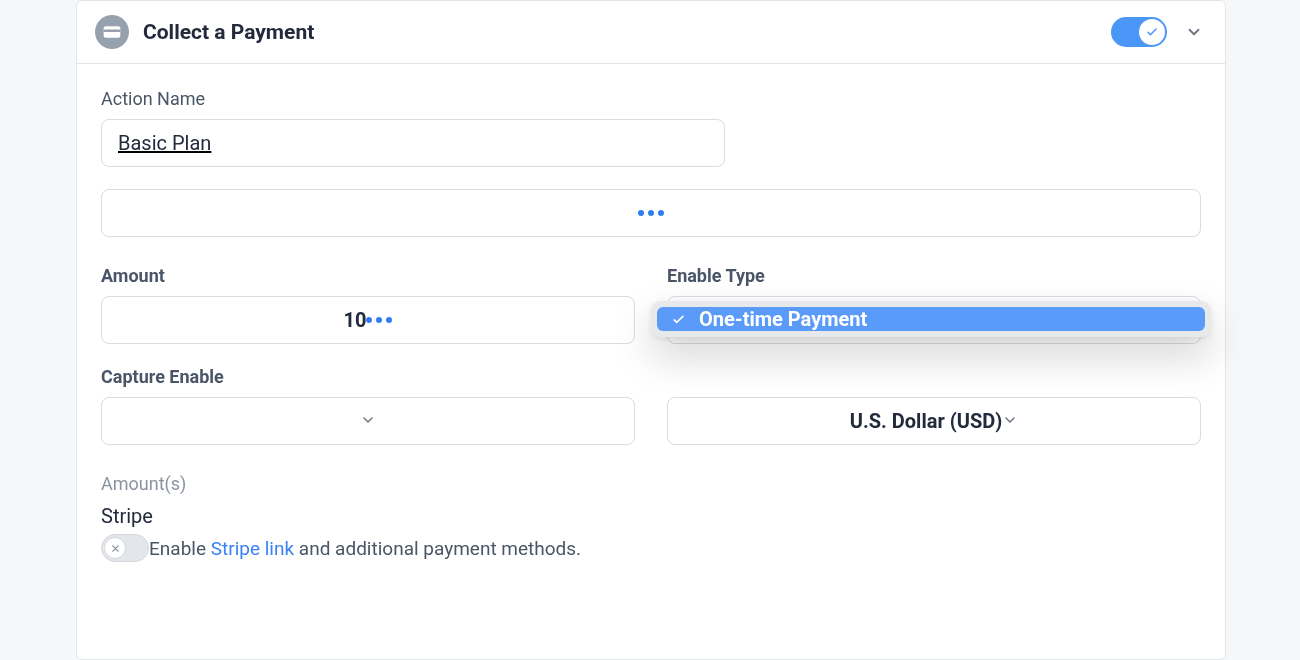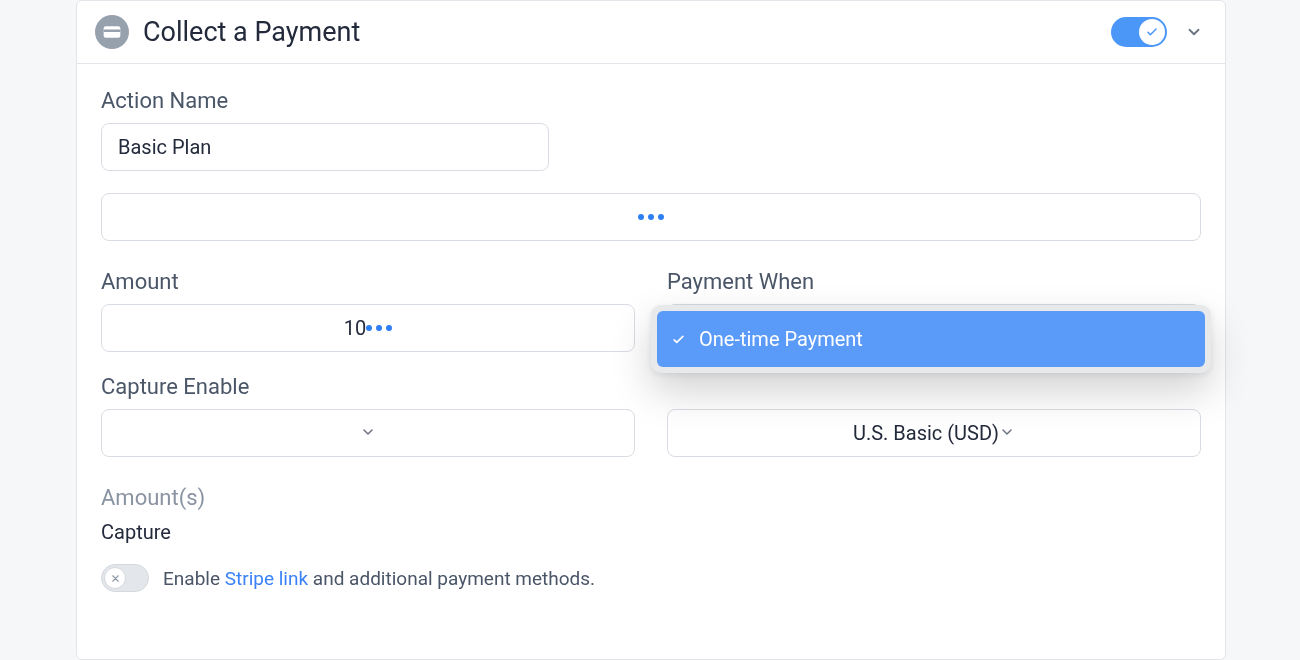--- a/index.html
+++ b/index.html
@@ -22,66 +22,66 @@
     overflow:visible;
   }
   .panel-header{
     display:flex;align-items:center;gap:14px;
     padding:14px 18px;border-bottom:1px solid var(--panel-border);
   }
   .hdr-icon{
     width:34px;height:34px;border-radius:50%;background:#97a0ad;
     display:flex;align-items:center;justify-content:center;flex:0 0 auto;
   }
-  .hdr-title{font-size:27px;font-weight:400;color:var(--text);flex:1;}
+  .hdr-title{font-size:21px;font-weight:700;color:var(--text);flex:1;}
   .toggle{
     width:56px;height:30px;border-radius:15px;background:var(--accent);
     position:relative;flex:0 0 auto;
   }
   .toggle .knob{
     position:absolute;right:2px;top:2px;width:26px;height:26px;border-radius:50%;
     background:#fff;display:flex;align-items:center;justify-content:center;
   }
   .chevron{
     width:26px;height:26px;display:flex;align-items:center;justify-content:center;
     color:#6b7480;cursor:pointer;
   }
   .panel-body{padding:24px 24px 28px 24px;}
-  .field-label{font-size:22px;color:var(--muted);margin:0 0 10px 0;}
+  .field-label{font-size:18px;color:var(--muted);margin:0 0 10px 0;}
   .field-label.sub{color:#8a93a2;}
   .input, .select{
     width:100%;height:48px;border:1px solid var(--border);border-radius:8px;
     padding:0 16px;font-size:20px;color:var(--text);background:#fff;
     display:flex;align-items:center;justify-content:center;
   }
   .input.text-value{justify-content:flex-start;}
   .input .dots, .select .dots{
     display:flex;gap:4px;align-items:center;
   }
   .dots span{width:6px;height:6px;border-radius:50%;background:var(--dots);}
-  .row{display:flex;gap:32px;}
+  .row{display:flex;gap:32px;font-weight:bold;}
   .col{flex:1;min-width:0;position:relative;}
   .spacer-lg{height:28px;}
   .spacer-md{height:22px;}
-  .action-name-wrap{width:448px;}
+  .action-name-wrap{width:624px;text-decoration:underline;}
   .select .sel-arrow{color:#6b7480;}
   .dropdown{
     position:absolute;left:-16px;top:36px;width:560px;
     background:var(--dropdown-bg);border-radius:10px;
     box-shadow:0 18px 40px rgba(0,0,0,0.18),0 2px 6px rgba(0,0,0,0.08);
     padding:6px;z-index:50;
   }
   .dropdown-item{
     display:flex;align-items:center;gap:12px;
-    height:56px;border-radius:6px;padding:0 12px;font-size:20px;color:#1f2530;
+    height:24px;border-radius:6px;padding:0 12px;font-size:20px;color:#1f2530;
   }
   .dropdown-item.selected{background:var(--dropdown-sel);color:#fff;}
   .dropdown-item .chk{width:18px;display:flex;justify-content:center;}
   .gateway-name{font-size:20px;color:var(--text);margin-top:2px;}
-  .stripe-row{display:flex;align-items:center;gap:14px;margin-top:20px;}
+  .stripe-row{display:flex;align-items:center;margin-top:6px;}
   .mini-toggle{
     width:48px;height:28px;border-radius:14px;background:#e3e6ea;border:1px solid #d5d9de;
     position:relative;flex:0 0 auto;
   }
   .mini-toggle .mini-knob{
     position:absolute;left:2px;top:2px;width:22px;height:22px;border-radius:50%;
     background:#fff;border:1px solid #d5d9de;display:flex;align-items:center;justify-content:center;
     color:#9099a6;font-size:13px;
   }
   .stripe-text{font-size:19px;color:var(--muted);}
@@ -146,21 +146,21 @@
         <div class="input">
           <span>10</span>
           <div class="dots">
               <span></span>
               <span></span>
               <span></span>
             </div>
         </div>
       </div>
       <div class="col">
-        <div class="field-label">Payment When</div>
+        <div class="field-label">Enable Type</div>
         <div class="ghost-input"></div>
 
         <div class="dropdown">
           <div class="dropdown-item selected">
             <span class="chk">
               <svg width="15" height="15" viewBox="0 0 24 24">
                   <path d="M5 12.5l4.2 4.2L19 7" stroke="#fff" stroke-width="2.6" fill="none" stroke-linecap="round" stroke-linejoin="round"></path>
                 </svg>
             </span>
             <span>One-time Payment</span>
@@ -178,34 +178,34 @@
           <span class="sel-arrow">
             <svg width="16" height="16" viewBox="0 0 24 24">
                 <path d="M6 9l6 6 6-6" stroke="currentColor" stroke-width="2.2" fill="none" stroke-linecap="round" stroke-linejoin="round"></path>
               </svg>
           </span>
         </div>
       </div>
       <div class="col">
         <div class="field-label" style="visibility:hidden">.</div>
         <div class="select">
-          <span>U.S. Basic (USD)</span>
+          <span>U.S. Dollar (USD)</span>
           <span class="sel-arrow">
             <svg width="16" height="16" viewBox="0 0 24 24">
                 <path d="M6 9l6 6 6-6" stroke="currentColor" stroke-width="2.2" fill="none" stroke-linecap="round" stroke-linejoin="round"></path>
               </svg>
           </span>
         </div>
       </div>
     </div>
 
     <div class="spacer-lg"></div>
 
     <div class="field-label sub">Amount(s)</div>
-    <div class="gateway-name">Capture</div>
+    <div class="gateway-name">Stripe</div>
 
     <div class="stripe-row">
       <div class="mini-toggle">
         <div class="mini-knob">
           <svg width="11" height="11" viewBox="0 0 24 24">
               <path d="M6 6l12 12M18 6L6 18" stroke="#9099a6" stroke-width="2.4" stroke-linecap="round"></path>
             </svg>
         </div>
       </div>
       <div class="stripe-text">

